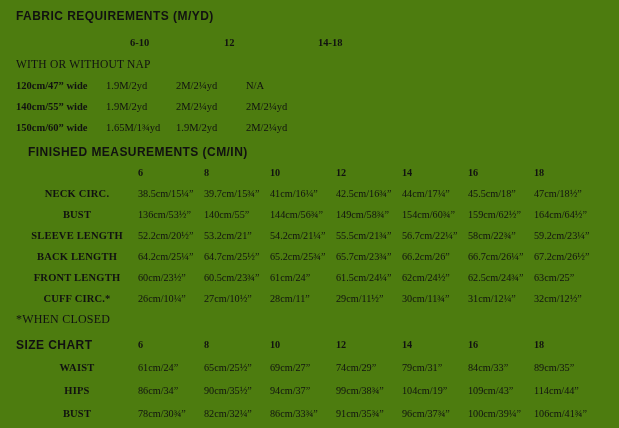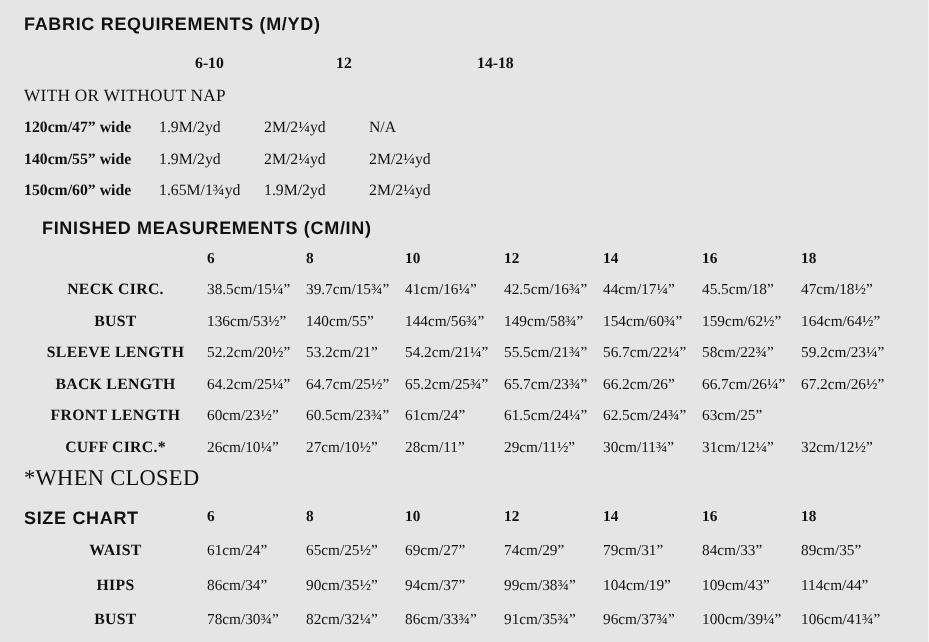--- a/index.html
+++ b/index.html
@@ -1,21 +1,21 @@
 <!DOCTYPE html>
 <html><head>
 <meta charset="utf-8">
 <style>
   html,body{margin:0;padding:0;background:#ffffff;}
   .page{
     position:relative;
     width:619px;height:428px;
     box-sizing:border-box;
     padding:8px 14px 0 16px;
-    background:#e5e5e5;
+    background:#4d7c0f;
     color:#111111;
     overflow:hidden;
   }
   .doc-title{
     font-family:"Liberation Sans",sans-serif;
     font-weight:700;
     font-size:12px;
     letter-spacing:.45px;
     line-height:16px;
     color:#111;
@@ -37,21 +37,21 @@
   .m-row{
     display:grid;
     grid-template-columns:122px 66px 66px 66px 66px 66px 66px 1fr;
     line-height:21px;
   }
   .m-head{margin-top:2px;}
   .m-head .cell, .sc-title-row .cell{font-weight:700;font-size:11px;}
   .m-row .rowlabel{font-weight:700;font-size:10.5px;letter-spacing:.2px;text-align:center;}
   .m-row .cell{font-size:10.2px;white-space:nowrap;}
   .sec-gap{margin-top:6px;padding-left:12px;}
-  .footnote{font-size:15px;line-height:20px;letter-spacing:.2px;}
+  .footnote{font-size:12px;line-height:20px;letter-spacing:.2px;}
   .sc-title-row{margin-top:5px;line-height:22px;}
   .sc-row{line-height:23px;}
   .cell,.rowlabel{color:#111;}
 </style>
 </head>
 <body>
 
 <div class="page">
 
   <div>
@@ -139,20 +139,21 @@
       <div class="cell">66.2cm/26”</div>
       <div class="cell">66.7cm/26¼”</div>
       <div class="cell">67.2cm/26½”</div>
     </div>
     <div class="m-row serif">
       <div class="rowlabel">FRONT LENGTH</div>
       <div class="cell">60cm/23½”</div>
       <div class="cell">60.5cm/23¾”</div>
       <div class="cell">61cm/24”</div>
       <div class="cell">61.5cm/24¼”</div>
+      <div class="cell">62cm/24½”</div>
       <div class="cell">62.5cm/24¾”</div>
       <div class="cell">63cm/25”</div>
     </div>
     <div class="m-row serif">
       <div class="rowlabel">CUFF CIRC.*</div>
       <div class="cell">26cm/10¼”</div>
       <div class="cell">27cm/10½”</div>
       <div class="cell">28cm/11”</div>
       <div class="cell">29cm/11½”</div>
       <div class="cell">30cm/11¾”</div>

